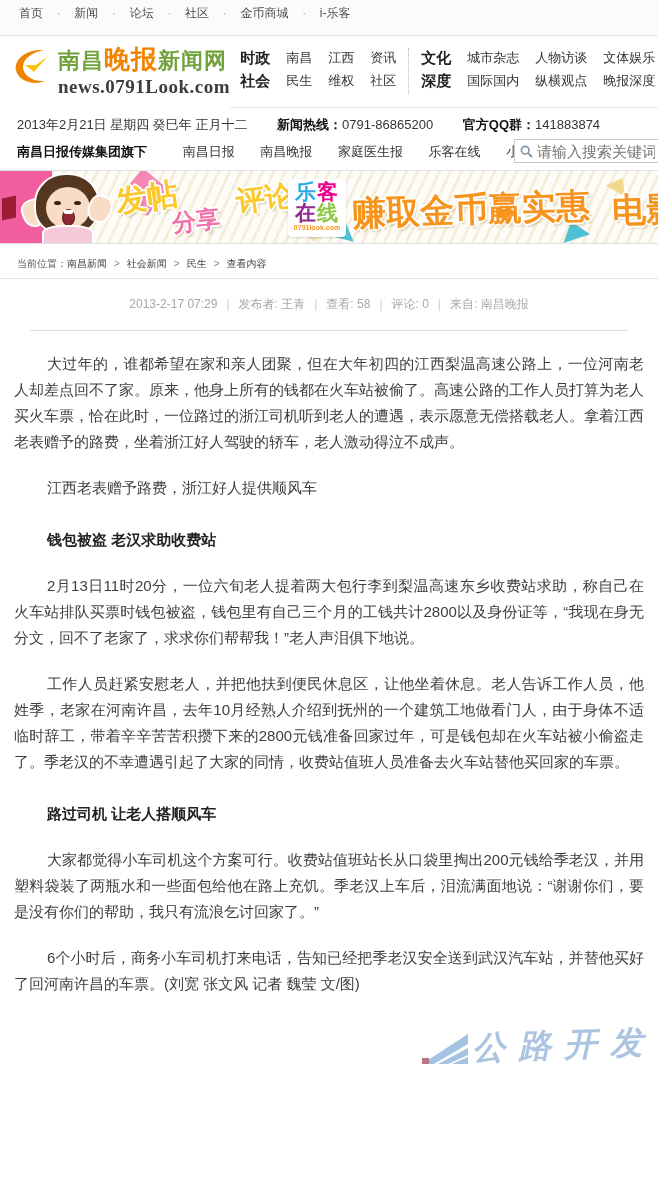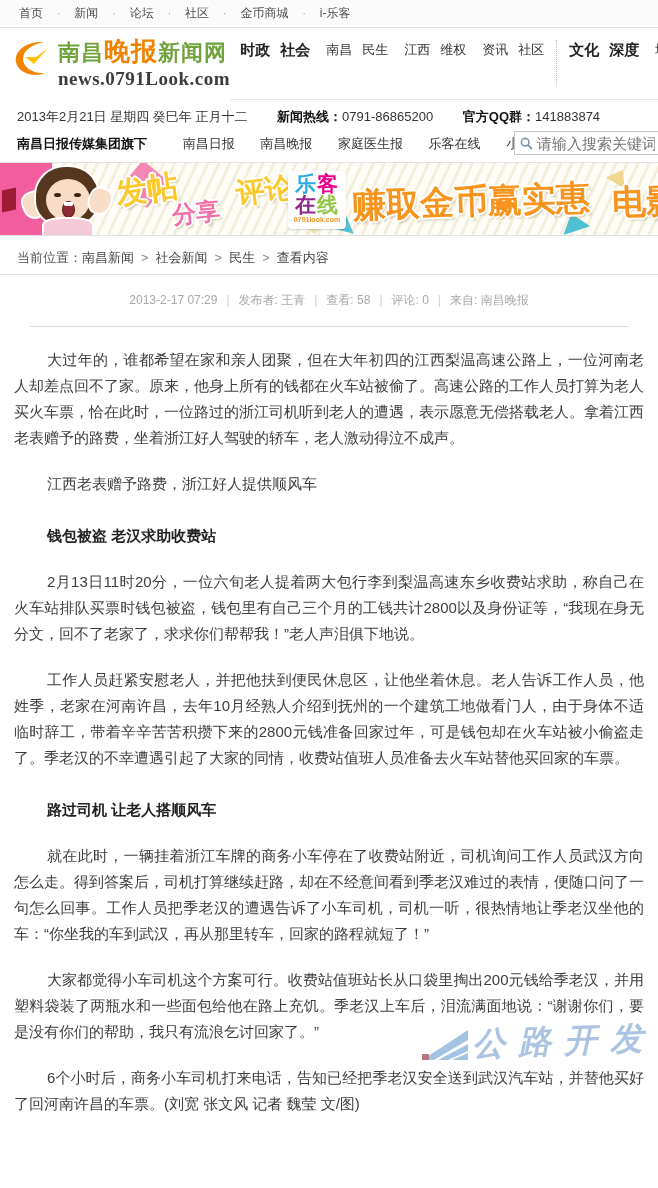--- a/index.html
+++ b/index.html
@@ -5,21 +5,21 @@
   * { margin:0; padding:0; box-sizing:border-box; }
   html,body { background:#fff; }
   body {
     width:658px; height:1188px; margin:0 auto; overflow:hidden; position:relative;
     font-family:"Liberation Sans","DejaVu Sans",sans-serif; color:#333;
   }
   a { text-decoration:none; color:inherit; cursor:pointer; }
 
   
   .top-nav {
-    height:28px; line-height:27px; background:#fbfbfb;
+    height:36px; line-height:27px; background:#fbfbfb;
     border-bottom:1px solid #e2e2e2; padding-left:17px;
     font-size:12px; color:#4d4d4d;
   }
   .top-nav .tn-item { display:inline-block; padding:0 2px; }
   .top-nav .tn-sep { display:inline-block; color:#9a9a9a; padding:0 12px; font-size:10px; }
 
   
   .header { display:flex; padding:10px 0 0 12px; height:72px; }
   .logo { width:222px; display:flex; align-items:flex-start; }
   .logo-icon { margin:2px 4px 0 0; flex:none; }
@@ -28,21 +28,21 @@
   .lg-green { color:#71a33c; font-size:22px; letter-spacing:1px; }
   .lg-orange { color:#f08300; font-size:26px; font-weight:bold; letter-spacing:1px; }
   .logo-domain {
     font-family:"Liberation Serif","DejaVu Serif",serif; font-weight:bold;
     font-size:19px; color:#3c3c3c; margin-top:5px; letter-spacing:0.5px;
   }
   .main-nav {
     flex:1; display:flex; align-items:flex-start; gap:0;
     border-bottom:1px solid #e8e8e8; padding:2px 0 8px 2px; margin-right:0;
   }
-  .nav-col { display:flex; gap:10px; padding:0 8px; }
+  .nav-col { display:flex; flex-direction:column; gap:4px; padding:0 8px; }
   .nav-col .nav-item { font-size:13px; color:#333; line-height:19px; white-space:nowrap; }
   .nav-col.lead .nav-item { font-size:15px; font-weight:bold; color:#222; }
   .nav-divider { border-left:1px dotted #b9b9b9; height:46px; margin:0 4px; }
 
   
   .info-bar { padding:8px 0 0 17px; font-size:13px; color:#333; white-space:nowrap; }
   .info-bar .grp { margin-right:26px; }
   .info-bar .lbl { font-weight:bold; color:#111;margin-top:24px; }
 
   
@@ -98,21 +98,21 @@
   .w-tail    { left:612px; top:16px; font-size:34px; color:#f7941d; transform:rotate(-2deg); }
 
   .lk-logo { position:absolute; left:288px; top:8px; width:58px; height:58px; background:#fff; border-radius:4px; text-align:center; box-shadow:0 1px 2px rgba(0,0,0,.15); padding-top:2px; }
   .lk-row { font-size:21px; font-weight:bold; line-height:21px; letter-spacing:1px; }
   .lk-le { color:#29abe2; } .lk-ke { color:#ec008c; }
   .lk-zai { color:#92278f; } .lk-xian { color:#8dc63f; }
   .lk-site { font-size:7px; color:#f7941d; font-weight:bold; letter-spacing:0; line-height:10px; }
 
   
   .breadcrumb {
-    margin-top:8px; padding:5px 0 7px 17px; font-size:13px; color:#555;
+    margin-top:8px; padding:5px 0 7px 17px; font-size:10px; color:#555;
     border-bottom:1px solid #e3e3e3;
   }
   .breadcrumb .bc-sep { color:#888; padding:0 7px; }
   .breadcrumb .bc-item { color:#444; }
 
   
   .article { position:relative; padding:0 14px; }
   .article h1 {
     text-align:center; font-size:21px; font-weight:bold; color:#1c1c1c;
     margin:26px 0 0; letter-spacing:1px;
@@ -277,17 +277,16 @@
       </span>
       <span class="wm-text">公路开发</span>
     </div>
 
     <p>大过年的，谁都希望在家和亲人团聚，但在大年初四的江西梨温高速公路上，一位河南老人却差点回不了家。原来，他身上所有的钱都在火车站被偷了。高速公路的工作人员打算为老人买火车票，恰在此时，一位路过的浙江司机听到老人的遭遇，表示愿意无偿搭载老人。拿着江西老表赠予的路费，坐着浙江好人驾驶的轿车，老人激动得泣不成声。</p>
     <p>江西老表赠予路费，浙江好人提供顺风车</p>
     <h3>钱包被盗 老汉求助收费站</h3>
     <p>2月13日11时20分，一位六旬老人提着两大包行李到梨温高速东乡收费站求助，称自己在火车站排队买票时钱包被盗，钱包里有自己三个月的工钱共计2800以及身份证等，“我现在身无分文，回不了老家了，求求你们帮帮我！”老人声泪俱下地说。</p>
     <p>工作人员赶紧安慰老人，并把他扶到便民休息区，让他坐着休息。老人告诉工作人员，他姓季，老家在河南许昌，去年10月经熟人介绍到抚州的一个建筑工地做看门人，由于身体不适临时辞工，带着辛辛苦苦积攒下来的2800元钱准备回家过年，可是钱包却在火车站被小偷盗走了。季老汉的不幸遭遇引起了大家的同情，收费站值班人员准备去火车站替他买回家的车票。</p>
     <h3>路过司机 让老人搭顺风车</h3>
-    <p>就在此时，一辆挂着浙江车牌的商务小车停在了收费站附近，司机询问工作人员武汉方向怎么走。得到答案后，司机打算继续赶路，却在不经意间看到季老汉难过的表情，便随口问了一句怎么回事。工作人员把季老汉的遭遇告诉了小车司机，司机一听，很热情地让季老汉坐他的车：“你坐我的车到武汉，再从那里转车，回家的路程就短了！”</p>
     <p>大家都觉得小车司机这个方案可行。收费站值班站长从口袋里掏出200元钱给季老汉，并用塑料袋装了两瓶水和一些面包给他在路上充饥。季老汉上车后，泪流满面地说：“谢谢你们，要是没有你们的帮助，我只有流浪乞讨回家了。”</p>
     <p>6个小时后，商务小车司机打来电话，告知已经把季老汉安全送到武汉汽车站，并替他买好了回河南许昌的车票。(刘宽 张文风 记者 魏莹 文/图)</p>
   </div>
 </div>
 
 </body></html>

